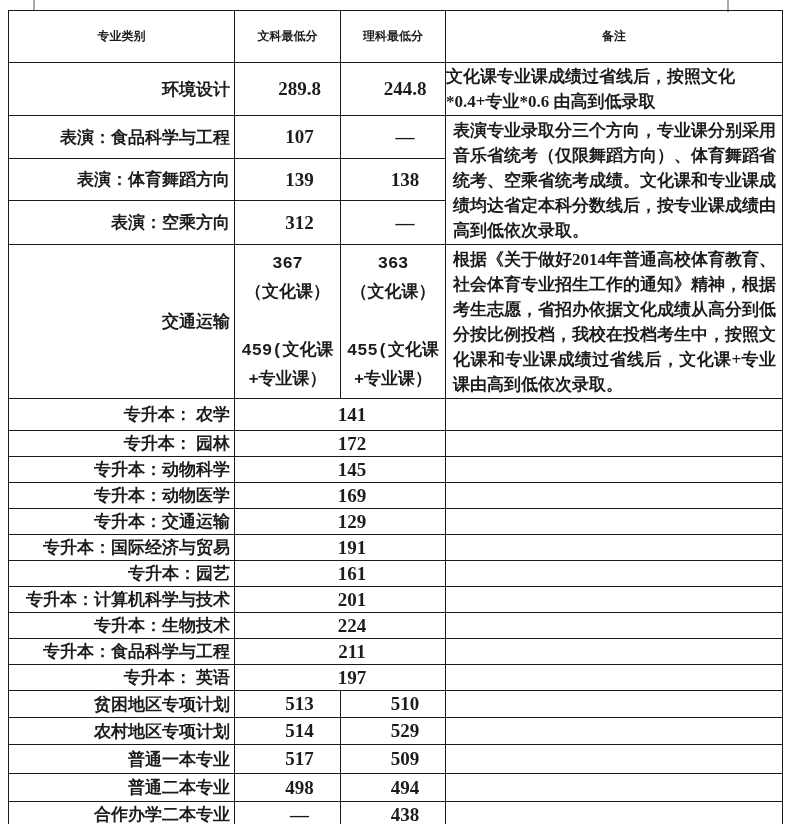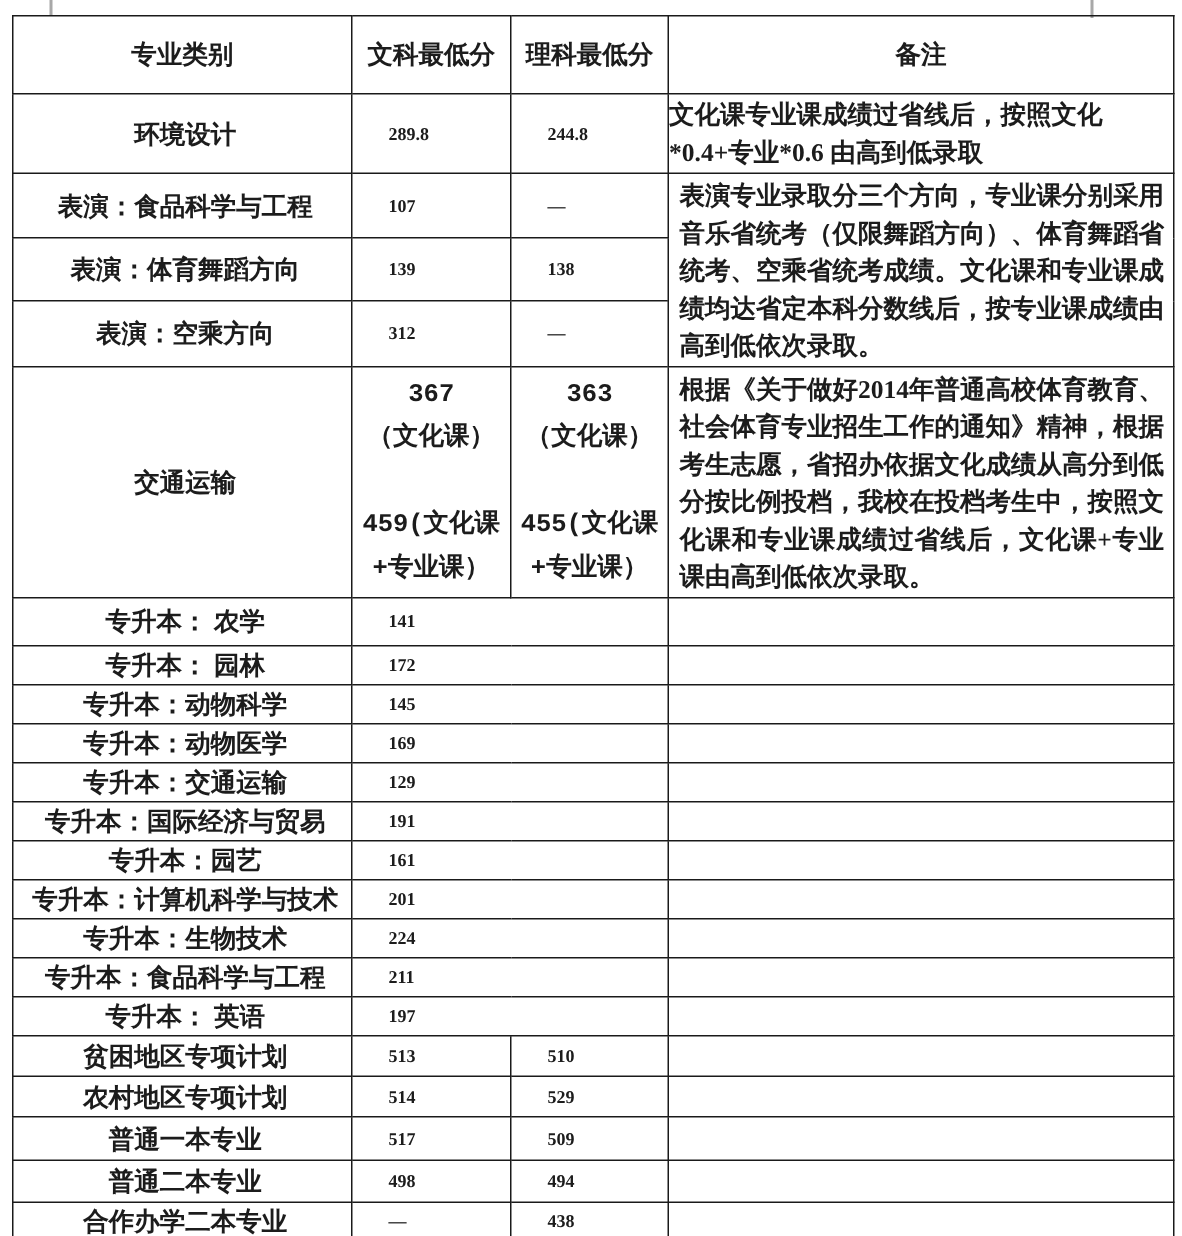--- a/index.html
+++ b/index.html
@@ -18,23 +18,23 @@
     width:774px;
   }
   td {
     border:1.5px solid #1a1a1a;
     font-weight:bold;
     font-size:17px;
     padding:0;
     overflow:hidden;
     vertical-align:middle;
   }
-  td.hdr { text-align:center; font-size:17px; }
-  td.name { text-align:center; padding:1px 4px 1px 8px; }
-  td.num { text-align:left; font-size:12px;padding-left:24px; }
+  td.hdr { text-align:center; font-size:12px; }
+  td.name { text-align:right; padding:1px 4px 1px 8px; }
+  td.num { text-align:center; font-size:19px;padding-left:24px; }
   td.remark-c { text-align:left; white-space:pre-line; line-height:25px; }
   td.remark-j {
     text-align:justify;
     padding:2px 6px 1px 7px;
     line-height:25px;
     vertical-align:top;
   }
   td.multi { text-align:center; white-space:pre-line; line-height:29px; font-size:17px;font-family:Liberation Mono, monospace; }
   td.empty { background:#ffffff; }
   .tick { position:absolute; top:0; width:2px; background:#a8a8a8; }

